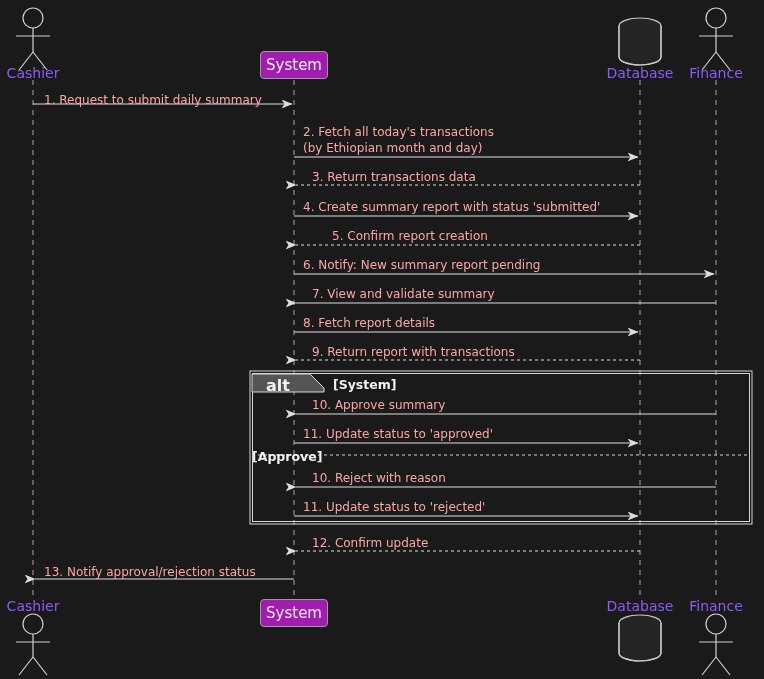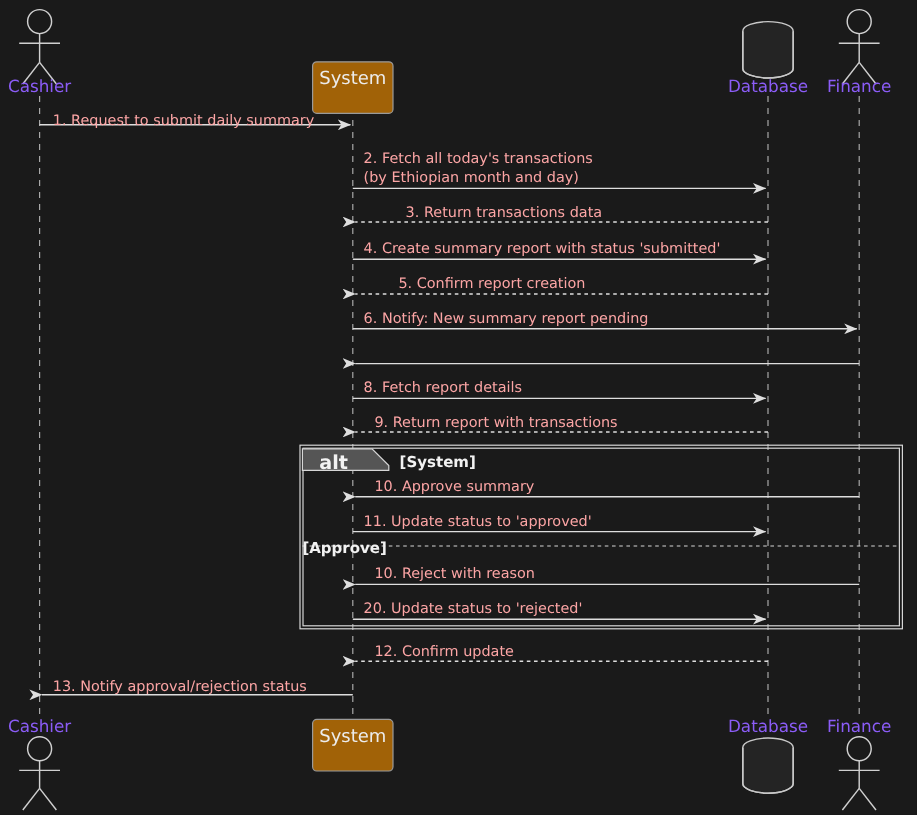--- a/index.html
+++ b/index.html
@@ -22,26 +22,26 @@
     font-size:14px;
     color:#8b5cf6;
     white-space:nowrap;
     text-align:center;
   }
   .pbox{
     position:absolute;
     box-sizing:border-box;
     border:1px solid #9a9a9a;
     border-radius:4px;
-    background:#a16207;
+    background:#a21caf;
     color:#ececec;
     font-size:15px;
     text-align:center;
     line-height:26px;
-    height:44px;
+    height:28px;
   }
   .fragment-label{
     position:absolute;
     font-size:16px;
     font-weight:bold;
     color:#f2f2f2;
     white-space:nowrap;
   }
   .guard{
     position:absolute;
@@ -173,26 +173,27 @@
 
   <div class="fragment-label" style="left:266px;top:376px;">alt</div>
   <div class="guard" style="left:333px;top:377px;">[System]</div>
   <div class="guard" style="left:252px;top:449px;">[Approve]</div>
 
   <div class="lbl" style="left:44px;top:92px;">1. Request to submit daily summary</div>
 
   <div class="lbl" style="left:303px;top:124px;">2. Fetch all today's transactions</div>
   <div class="lbl" style="left:303px;top:140px;">(by Ethiopian month and day)</div>
 
-  <div class="lbl" style="left:312px;top:169px;margin-left:26px;">3. Return transactions data</div>
+  <div class="lbl" style="left:312px;top:169px;">3. Return transactions data</div>
   <div class="lbl" style="left:303px;top:199px;">4. Create summary report with status 'submitted'</div>
   <div class="lbl" style="left:312px;top:228px;margin-left:20px;">5. Confirm report creation</div>
   <div class="lbl" style="left:303px;top:257px;">6. Notify: New summary report pending</div>
+  <div class="lbl" style="left:312px;top:286px;">7. View and validate summary</div>
   <div class="lbl" style="left:303px;top:315px;">8. Fetch report details</div>
   <div class="lbl" style="left:312px;top:344px;">9. Return report with transactions</div>
   <div class="lbl" style="left:312px;top:397px;">10. Approve summary</div>
   <div class="lbl" style="left:303px;top:426px;">11. Update status to 'approved'</div>
   <div class="lbl" style="left:312px;top:470px;">10. Reject with reason</div>
-  <div class="lbl" style="left:303px;top:499px;">20. Update status to 'rejected'</div>
+  <div class="lbl" style="left:303px;top:499px;">11. Update status to 'rejected'</div>
   <div class="lbl" style="left:312px;top:535px;">12. Confirm update</div>
   <div class="lbl" style="left:44px;top:564px;">13. Notify approval/rejection status</div>
 
 </div>
 
 </body></html>

